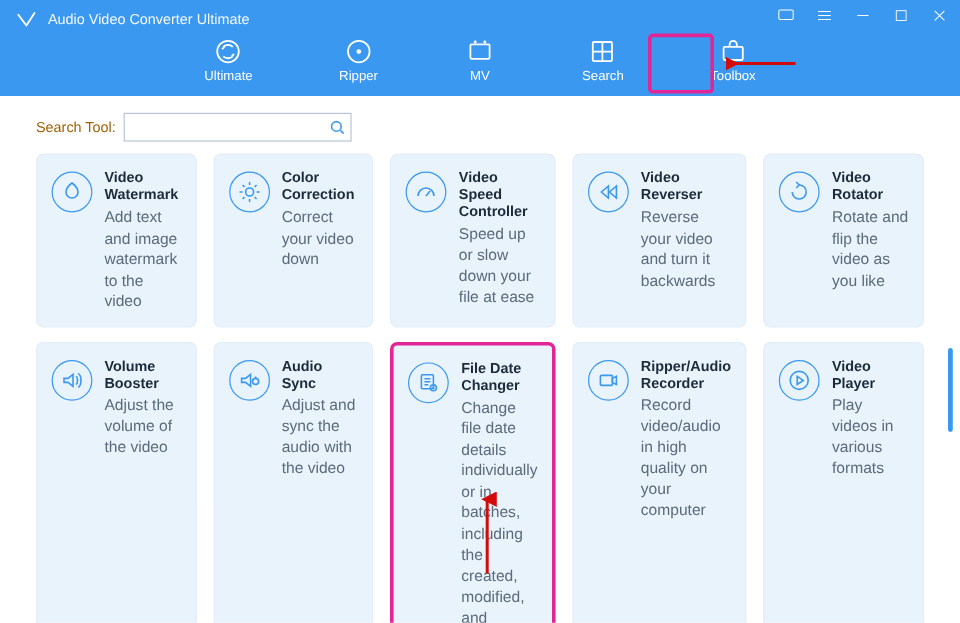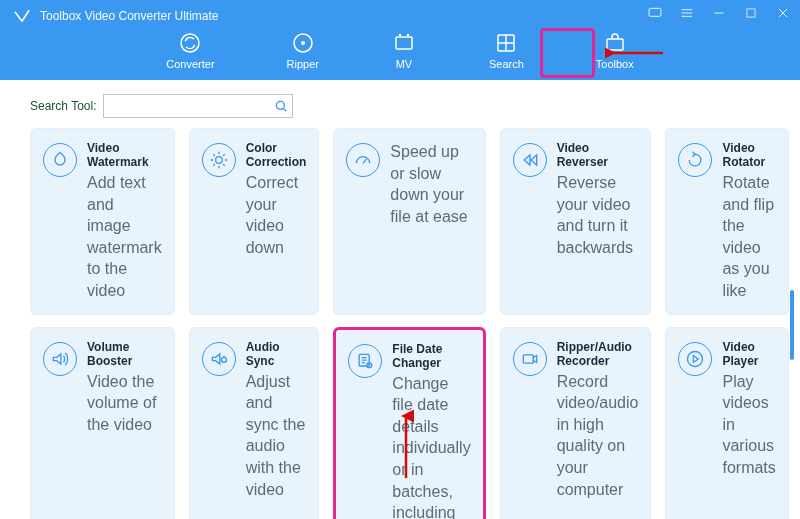--- a/index.html
+++ b/index.html
@@ -17,54 +17,54 @@
 .main-tabs { display:flex; justify-content:center; gap:60px; padding-top:2px; }
 .main-tab { display:flex; flex-direction:column; align-items:center; cursor:pointer; padding:2px 6px; }
 .main-tab .tab-ico { width:26px; height:26px; display:flex; align-items:center; justify-content:center; margin-bottom:2px; }
 .main-tab .tab-ico svg { stroke:#fff; fill:none; stroke-width:1.5; }
 .main-tab .tab-lbl { font-size:11px; color:#fff; }
 
 .highlight-tab { border:3px solid #e22696; border-radius:4px; position:absolute; top:28px; left:540px; width:55px; height:50px; pointer-events:none; }
 
 
 .search-row { padding:14px 30px 10px 30px; display:flex; align-items:center; gap:6px; }
-.search-label { font-size:12px; color:#14532d; }
+.search-label { font-size:12px; color:#a16207; }
 .search-wrap { position:relative; width:190px; height:24px; border:1px solid #b8c5d6; display:flex; align-items:center; }
 .search-input { border:0; outline:0; flex:1; font-size:12px; padding:0 6px; background:transparent; }
 .search-btn { width:26px; height:22px; display:flex; align-items:center; justify-content:center; cursor:pointer; }
 
 
 .grid { padding:0 30px 20px 30px; display:grid; grid-template-columns:repeat(5, 1fr); gap:12px 14px; position:relative; }
 .card { background:#e9f3fc; border:1px solid #e2edf8; border-radius:6px; padding:12px 12px 12px 12px; display:flex; gap:10px; min-height:74px; cursor:pointer; }
 .card-ico { width:34px; height:34px; border:1.5px solid #3a98f0; border-radius:50%; flex-shrink:0; display:flex; align-items:center; justify-content:center; margin-top:2px; }
 .card-ico svg { stroke:#3a98f0; fill:none; stroke-width:1.6; }
 .card-body { flex:1; }
 .card-title { font-size:12px; font-weight:700; color:#1c2b3a; margin-bottom:3px; }
-.card-desc { font-size:16px; color:#5b6b7b; line-height:1.35; }
+.card-desc { font-size:13px; color:#5b6b7b; line-height:1.35; }
 
 .highlight-card { border:3px solid #e22696; }
 
 
 .scroll-hint { position:absolute; right:6px; top:290px; width:4px; height:70px; background:#3a98f0; border-radius:2px; }
 
 
 .arrow { position:absolute; pointer-events:none; }
 .arrow svg { display:block; }
 </style>
 </head>
 <body>
 
 <div class="header">
   <div class="titlebar">
     <span class="logo">
       <svg viewBox="0 0 24 24" width="18" height="18">
           <path d="M3 7 L12 19 L21 5" stroke="#fff" stroke-width="2" fill="none" stroke-linecap="round" stroke-linejoin="round"></path>
         </svg>
     </span>
-    <span class="app-title">Toolbox Video Converter Ultimate</span>
+    <span class="app-title">Audio Video Converter Ultimate</span>
     <div class="win-controls">
       <span class="ctrl">
           <svg viewBox="0 0 24 24" width="16" height="16">
             <rect x="3" y="5" width="18" height="12" rx="2"></rect>
             <path d="M9 10h.01M12 10h.01M15 10h.01"></path>
           </svg>
         </span>
       <span class="ctrl">
           <svg viewBox="0 0 24 24" width="16" height="16">
             <path d="M4 7h16M4 12h16M4 17h16"></path>
@@ -90,21 +90,21 @@
 
   <div class="main-tabs">
     <div class="main-tab">
       <span class="tab-ico">
           <svg viewBox="0 0 24 24" width="24" height="24">
             <circle cx="12" cy="12" r="9"></circle>
             <path d="M7 10l2-2M17 14l-2 2"></path>
             <path d="M8 8a6 6 0 018 0M16 16a6 6 0 01-8 0"></path>
           </svg>
         </span>
-      <span class="tab-lbl">Converter</span>
+      <span class="tab-lbl">Ultimate</span>
     </div>
     <div class="main-tab">
       <span class="tab-ico">
           <svg viewBox="0 0 24 24" width="24" height="24">
             <circle cx="12" cy="12" r="9"></circle>
             <circle cx="12" cy="12" r="2" fill="#fff" stroke="none"></circle>
           </svg>
         </span>
       <span class="tab-lbl">Ripper</span>
     </div>
@@ -181,20 +181,21 @@
   </div>
 
   <div class="card">
     <div class="card-ico">
         <svg viewBox="0 0 24 24" width="20" height="20">
           <path d="M4 16a8 8 0 0116 0"></path>
           <path d="M12 16l4-5"></path>
         </svg>
       </div>
     <div class="card-body">
+      <div class="card-title">Video Speed Controller</div>
       <div class="card-desc">Speed up or slow down your file at ease</div>
     </div>
   </div>
 
   <div class="card">
     <div class="card-ico">
         <svg viewBox="0 0 24 24" width="20" height="20">
           <path d="M12 6l-7 6 7 6zM20 6l-7 6 7 6z"></path>
         </svg>
       </div>
@@ -219,21 +220,21 @@
 
   <div class="card">
     <div class="card-ico">
         <svg viewBox="0 0 24 24" width="20" height="20">
           <path d="M4 10v4h4l5 4V6l-5 4H4z"></path>
           <path d="M16 8c2 1 2 7 0 8M18 5c4 2 4 12 0 14"></path>
         </svg>
       </div>
     <div class="card-body">
       <div class="card-title">Volume Booster</div>
-      <div class="card-desc">Video the volume of the video</div>
+      <div class="card-desc">Adjust the volume of the video</div>
     </div>
   </div>
 
   <div class="card">
     <div class="card-ico">
         <svg viewBox="0 0 24 24" width="20" height="20">
           <path d="M4 10v4h4l5 4V6l-5 4H4z"></path>
           <circle cx="18" cy="13" r="3"></circle>
           <path d="M18 8v2"></path>
         </svg>

